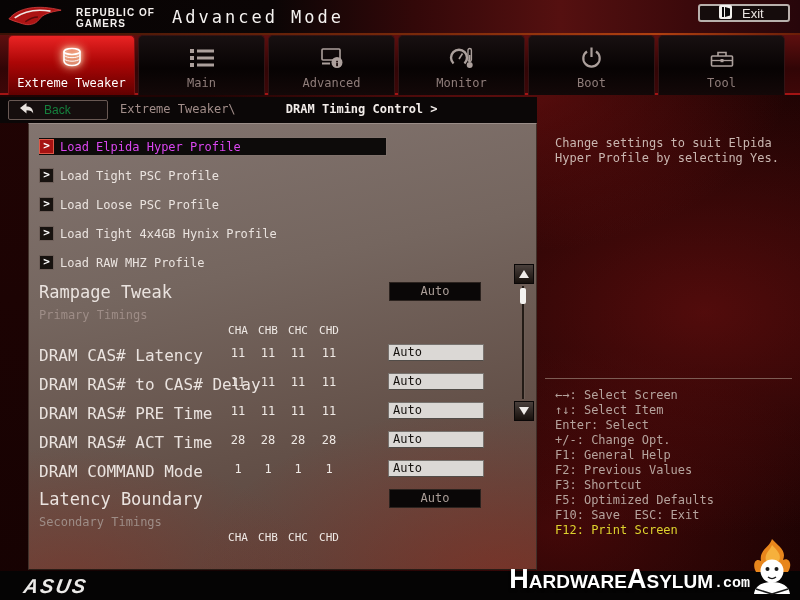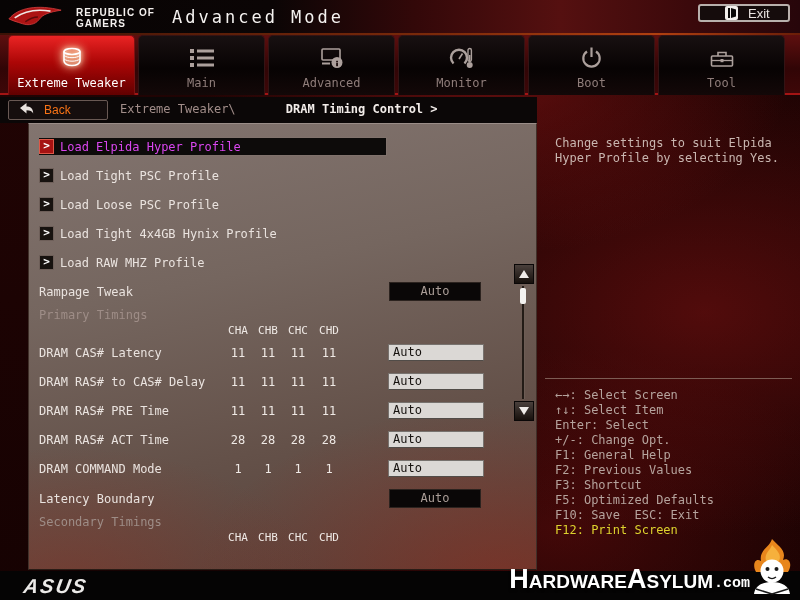--- a/index.html
+++ b/index.html
@@ -17,71 +17,71 @@
   .topbar { position:absolute; top:0; left:0; width:800px; height:33px;
     background:linear-gradient(90deg,#070404 0%,#0b0505 34%,#330809 52%,#551010 70%,#3b090b 86%,#27060a 100%); }
   .topbar-line { position:absolute; top:33px; left:0; width:800px; height:2px;
     background:linear-gradient(90deg,#3c1206,#7c2a0a 55%,#b04010 82%,#6a1e08); }
   .rog-logo { position:absolute; left:6px; top:2px; display:flex; align-items:center; gap:12px; }
   .rog-brand { font-family:"Liberation Sans", sans-serif; font-weight:bold; font-size:10px;
     line-height:11px; letter-spacing:1px; color:#f4f0ee; }
   .mode-title { position:absolute; left:172px; top:7px; font-size:17px; letter-spacing:3px; color:#f5f2f0; }
   .exit-btn { position:absolute; right:10px; top:4px; width:92px; height:18px;
     background:#150c0c; border:2px solid #b8b0ac; border-radius:3px;
-    display:flex; align-items:flex-start; gap:10px; padding:0 25px; cursor:pointer; }
+    display:flex; align-items:center; gap:10px; padding:0 19px; cursor:pointer; }
   .exit-label { font-size:13px; color:#e9e3e0; }
   
   .tabbar { position:absolute; top:35px; left:0; width:800px; height:60px;
     background:linear-gradient(180deg,#5e0f0f,#310506 58%,#3e0708);
     border-bottom:2px solid #a41414; display:flex; gap:3px; padding-left:8px; }
   .tab { width:127px; height:60px; border-radius:5px 5px 0 0;
     background:linear-gradient(180deg,#181011,#070303 55%,#130808);
     border:1px solid #341314; border-bottom:none;
     display:flex; flex-direction:column; align-items:center; justify-content:flex-end;
     padding-bottom:5px; cursor:pointer; }
   .ticon { height:30px; display:flex; align-items:center; justify-content:center; margin-bottom:3px; color:#aca09c; }
   .tlabel { font-size:12px; color:#8f7d7a; }
   .tab.active { background:linear-gradient(180deg,#ea2424,#ac0606 45%,#620000 100%); border-color:#7c1212; }
   .tab.active .tlabel { color:#ffffff; }
   .tab.active .ticon { color:#fff; filter:drop-shadow(0 0 5px #ffc070) drop-shadow(0 0 2px #fff4e0); }
   
   .crumbbar { position:absolute; top:97px; left:0; width:537px; height:26px; background:#0b0707; }
   .back-btn { position:absolute; left:8px; top:3px; width:100px; height:20px;
     background:#150e0e; border:1px solid #695954; border-radius:2px;
     display:flex; align-items:center; gap:10px; padding:0 10px; cursor:pointer; }
-  .back-label { font-size:12px; color:#f97316; }
+  .back-label { font-size:12px; color:#15803d; }
   .breadcrumb { position:absolute; left:120px; top:5px; font-size:12px; white-space:pre; }
   .crumb-parent { color:#a18d89; }
   .crumb-current { color:#f2ece9; font-weight:bold;padding-left:43px; }
   
   .panel { position:absolute; left:28px; top:123px; width:509px; height:447px;
     border-top:1px solid #9a8d88; border-left:1px solid #403029; border-right:1px solid #403029; border-bottom:1px solid #2a1c16;
     padding-top:8px;
     background:
       radial-gradient(360px 200px at 8% 104%, rgba(150,42,26,.38), transparent 70%),
       radial-gradient(430px 240px at 94% 102%, rgba(160,38,22,.45), transparent 72%),
       linear-gradient(168deg,#82746f 0%,#75665f 35%,#645149 68%,#543f38 100%); }
   .menu-row { height:29px; display:flex; align-items:center; padding-left:10px; cursor:pointer; }
   .item-strip { display:flex; align-items:center; gap:6px; height:17px; width:347px; }
   .menu-row.selected .item-strip { background:#0d0b0a; outline:1px solid #80726c; }
   .arrow-box { width:15px; height:15px; flex:none; background:#17120f; border:1px solid #6e5f59;
     color:#fff; font-size:11px; line-height:12px; text-align:center; font-weight:bold; }
   .menu-row.selected .arrow-box { background:#a51212; border-color:#dd5848; }
   .item-label { font-size:12px; color:#eae3df; }
   .menu-row.selected .item-label { color:#d946ef; }
   .set-row { height:29px; position:relative; display:flex; align-items:center; padding-left:10px; }
-  .set-label { font-size:12px; color:#eae3df; }
+  .set-label { font-size:17px; color:#eae3df; }
   .black-dd { position:absolute; left:360px; top:5px; width:92px; height:19px;
     background:#0a0707; border:1px solid #2c231f; color:#aa9d97; font-size:12px;
     text-align:center; line-height:17px; cursor:pointer; }
   .section-h { height:18px; padding-left:10px; font-size:12px; color:#9e8d87; display:flex; align-items:center; }
   .col-row { height:15px; position:relative; }
   .col-h { position:absolute; width:30px; top:0; text-align:center; font-size:11px; color:#efe9e5; }
   .t-row { height:29px; position:relative; }
-  .t-label { position:absolute; left:10px; top:7px; font-size:12px; color:#eae3df; }
+  .t-label { position:absolute; left:10px; top:7px; font-size:16px; color:#eae3df; }
   .t-val { position:absolute; width:30px; top:7px; text-align:center; font-size:12px; color:#efe9e5; }
   .light-input { position:absolute; left:359px; top:5px; width:96px; height:17px;
     background:#dbd8d5; border:1px solid #77726e; border-bottom-color:#514c48;
     color:#16120f; font-size:12px; line-height:15px; padding-left:4px; cursor:pointer; }
   
   .scroll-btn { position:absolute; left:485px; width:20px; height:20px;
     background:linear-gradient(180deg,#4a403c,#17100c); border:1px solid #0a0707; cursor:pointer;
     display:flex; align-items:center; justify-content:center; }
   .scroll-up { top:140px; } .scroll-down { top:277px; }
   .tri-up { width:0; height:0; border-left:5px solid transparent; border-right:5px solid transparent; border-bottom:8px solid #f0ece9; }

